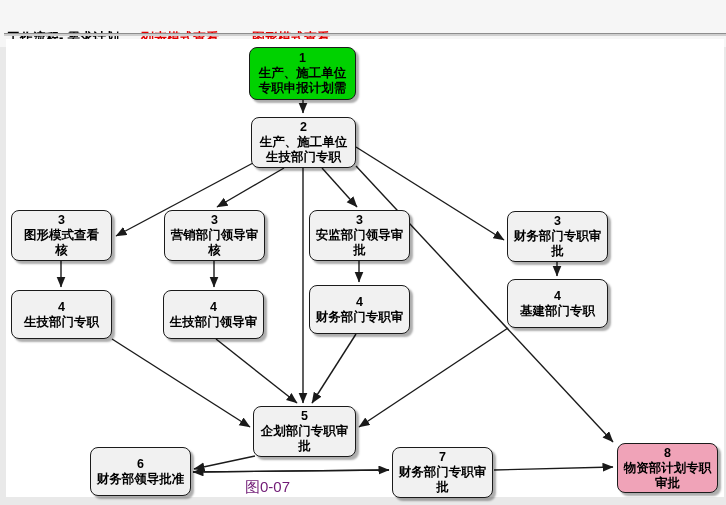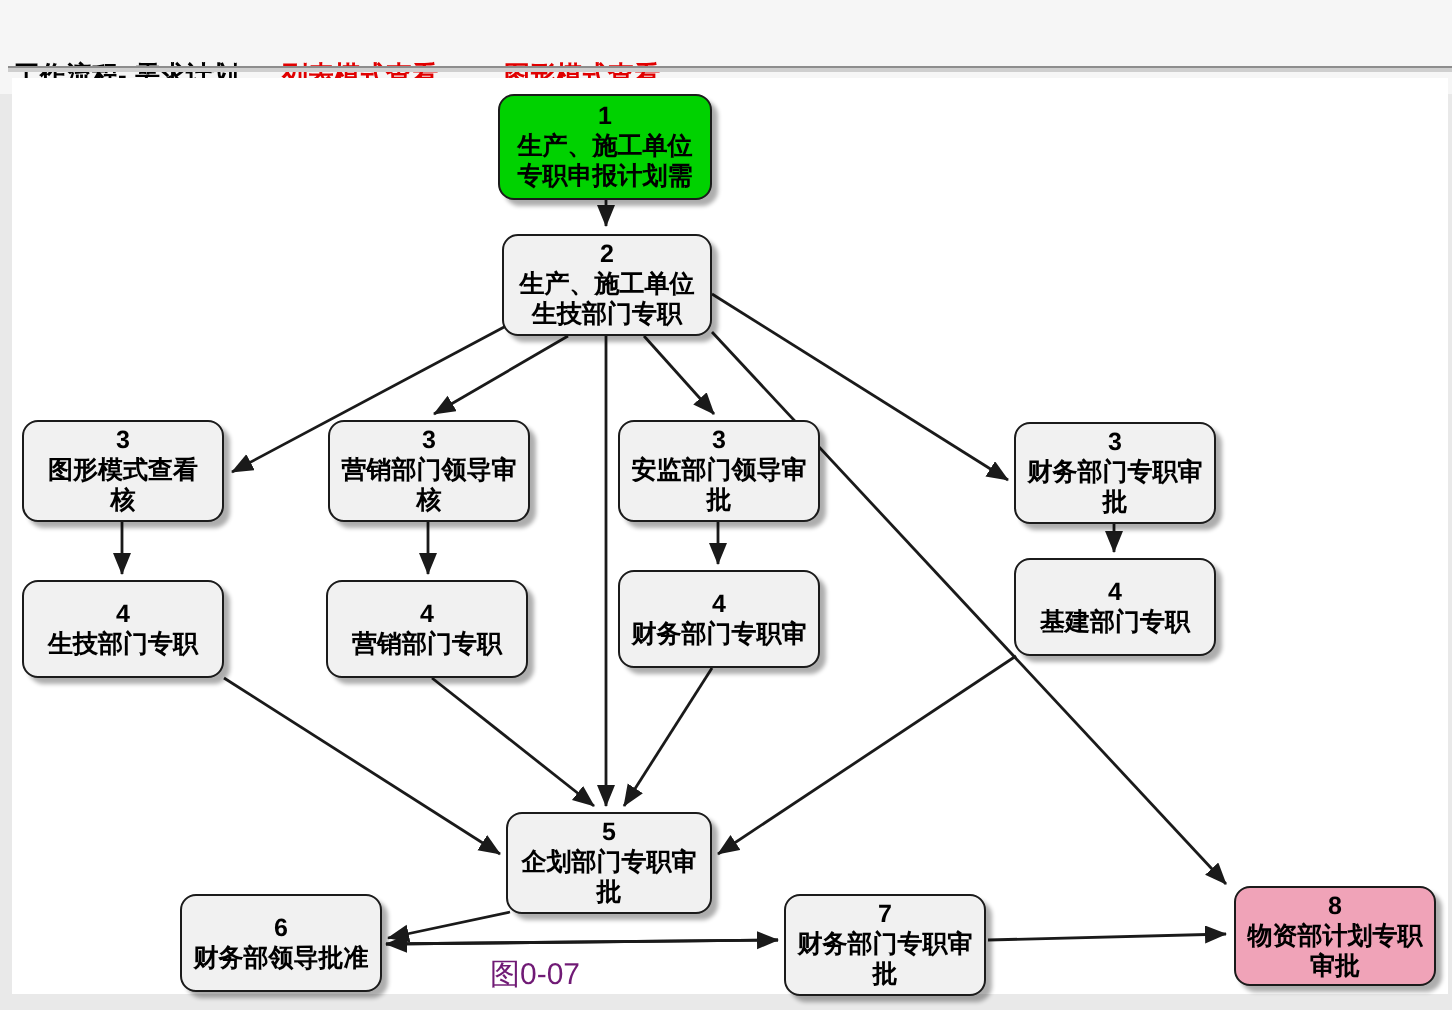--- a/index.html
+++ b/index.html
@@ -125,21 +125,21 @@
   <div>批</div>
 </div>
 
 <div class="node" style="left:11px;top:290px;width:101px;height:49px">
   <div>4</div>
   <div>生技部门专职</div>
 </div>
 
 <div class="node" style="left:163px;top:290px;width:101px;height:49px">
   <div>4</div>
-  <div>营销部门专职</div>
+  <div>生技部门领导审</div>
 </div>
 
 <div class="node" style="left:309px;top:285px;width:101px;height:49px">
   <div>4</div>
   <div>财务部门专职审</div>
 </div>
 
 <div class="node" style="left:507px;top:279px;width:101px;height:49px">
   <div>4</div>
   <div>基建部门专职</div>

